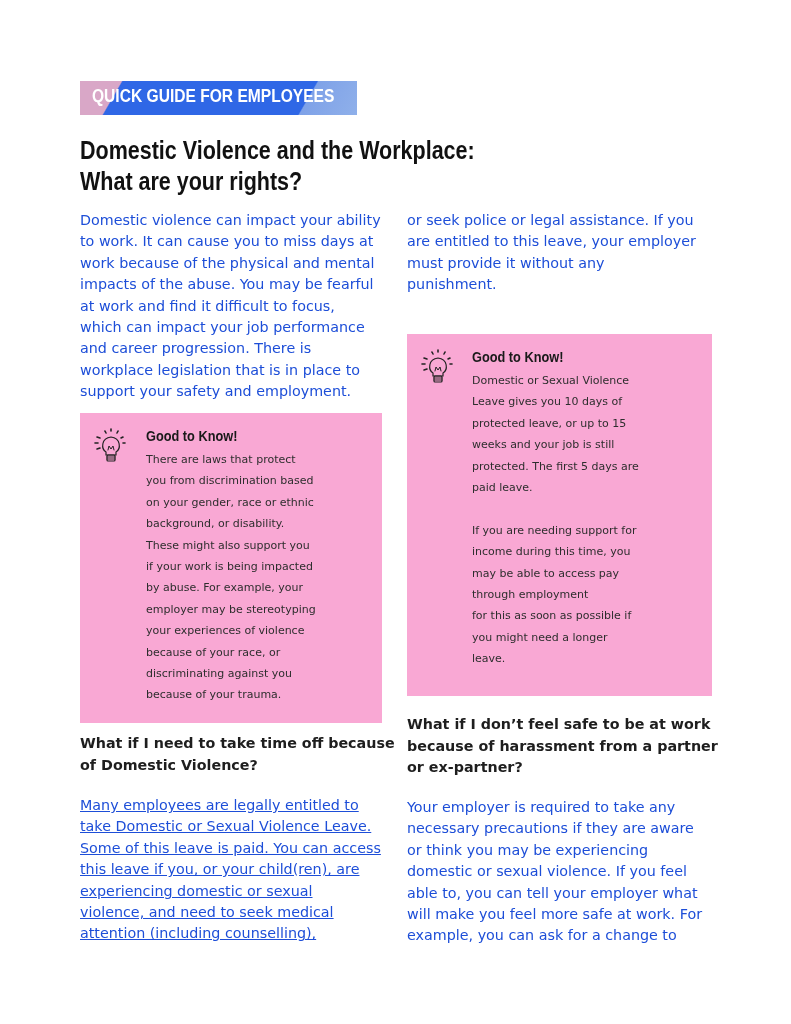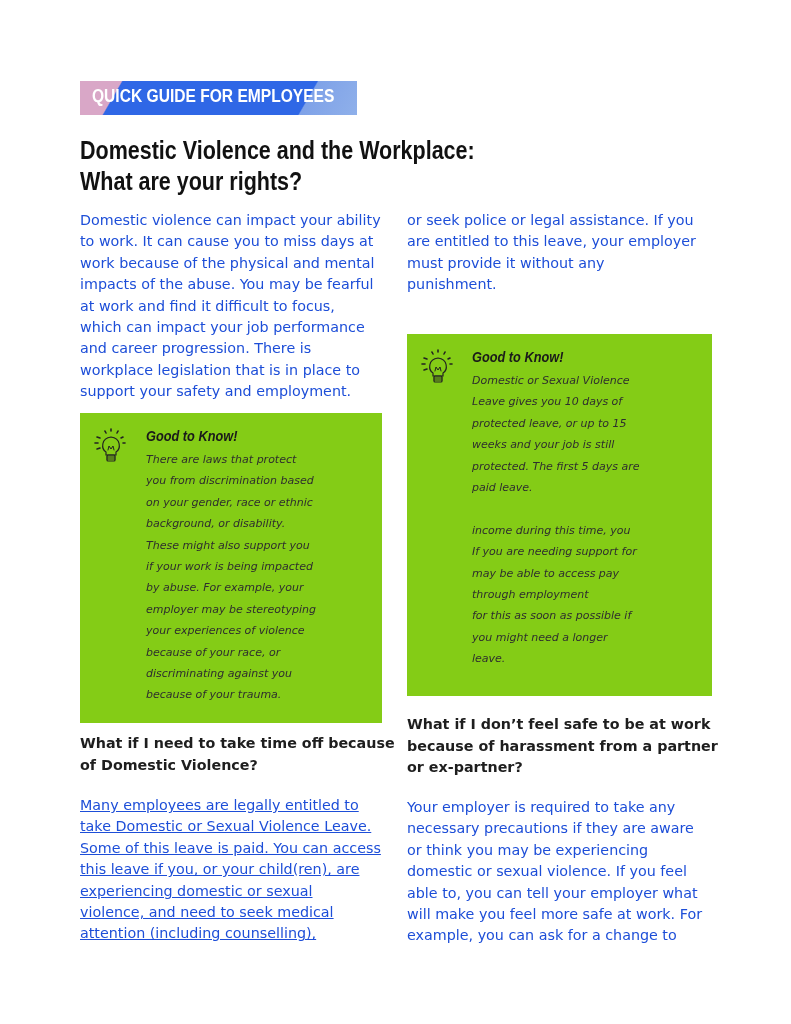--- a/index.html
+++ b/index.html
@@ -13,21 +13,21 @@
                    font-size: 19px; letter-spacing: 0px; color: #ffffff;
                    transform: scaleX(0.82); transform-origin: left center; white-space: nowrap; }
     .title { position: absolute; left: 80px; top: 135px; width: 620px;
              font-family: "Liberation Sans", sans-serif; font-weight: bold; font-size: 25px;
              line-height: 31px; color: #111; transform: scaleX(0.86); transform-origin: left top; }
     .title div { white-space: nowrap; }
     .p { position: absolute; font-size: 14.3px; line-height: 21.4px; color: #1d4ed8; }
     .p div { white-space: nowrap; }
     .col-left { left: 80px; width: 305px; }
     .col-right { left: 407px; width: 310px; }
-    .box { position: absolute; background: #84cc16; font-style: italic; }
+    .box { position: absolute; background: #f9a8d4; }
     .box .bulb { position: absolute; width: 38px; height: 40px; }
     .box .gtk { font-family: "Liberation Sans", sans-serif; font-weight: bold; font-size: 14.5px;
                 color: #1a1a1a; transform: scaleX(0.88); transform-origin: left center; white-space: nowrap; }
     .box .txt { position: absolute; font-size: 11px; line-height: 21.4px; color: #2e2e2e; }
     .box .txt div { white-space: nowrap; min-height: 21.4px; }
     .h { position: absolute; font-weight: bold; font-size: 14.3px; line-height: 21.6px; color: #1e1e1e; }
     .h div { white-space: nowrap; }
   </style>
 </head>
 <body>
@@ -130,22 +130,22 @@
   </svg>
   <div class="gtk" style="position:absolute; left:65px; top:15px;">Good to Know!</div>
   <div class="txt" style="left:65px; top:36px;">
     <div>Domestic or Sexual Violence</div>
     <div>Leave gives you 10 days of</div>
     <div>protected leave, or up to 15</div>
     <div>weeks and your job is still</div>
     <div>protected. The first 5 days are</div>
     <div>paid leave.</div>
     <div></div>
+    <div>If you are needing support for</div>
     <div>income during this time, you</div>
-    <div>If you are needing support for</div>
     <div>may be able to access pay</div>
     <div>through employment</div>
     <div>for this as soon as possible if</div>
     <div>you might need a longer</div>
     <div>leave.</div>
   </div>
 </div>
 
 <div class="h col-right" style="top:714px;">
   <div>What if I don’t feel safe to be at work</div>

